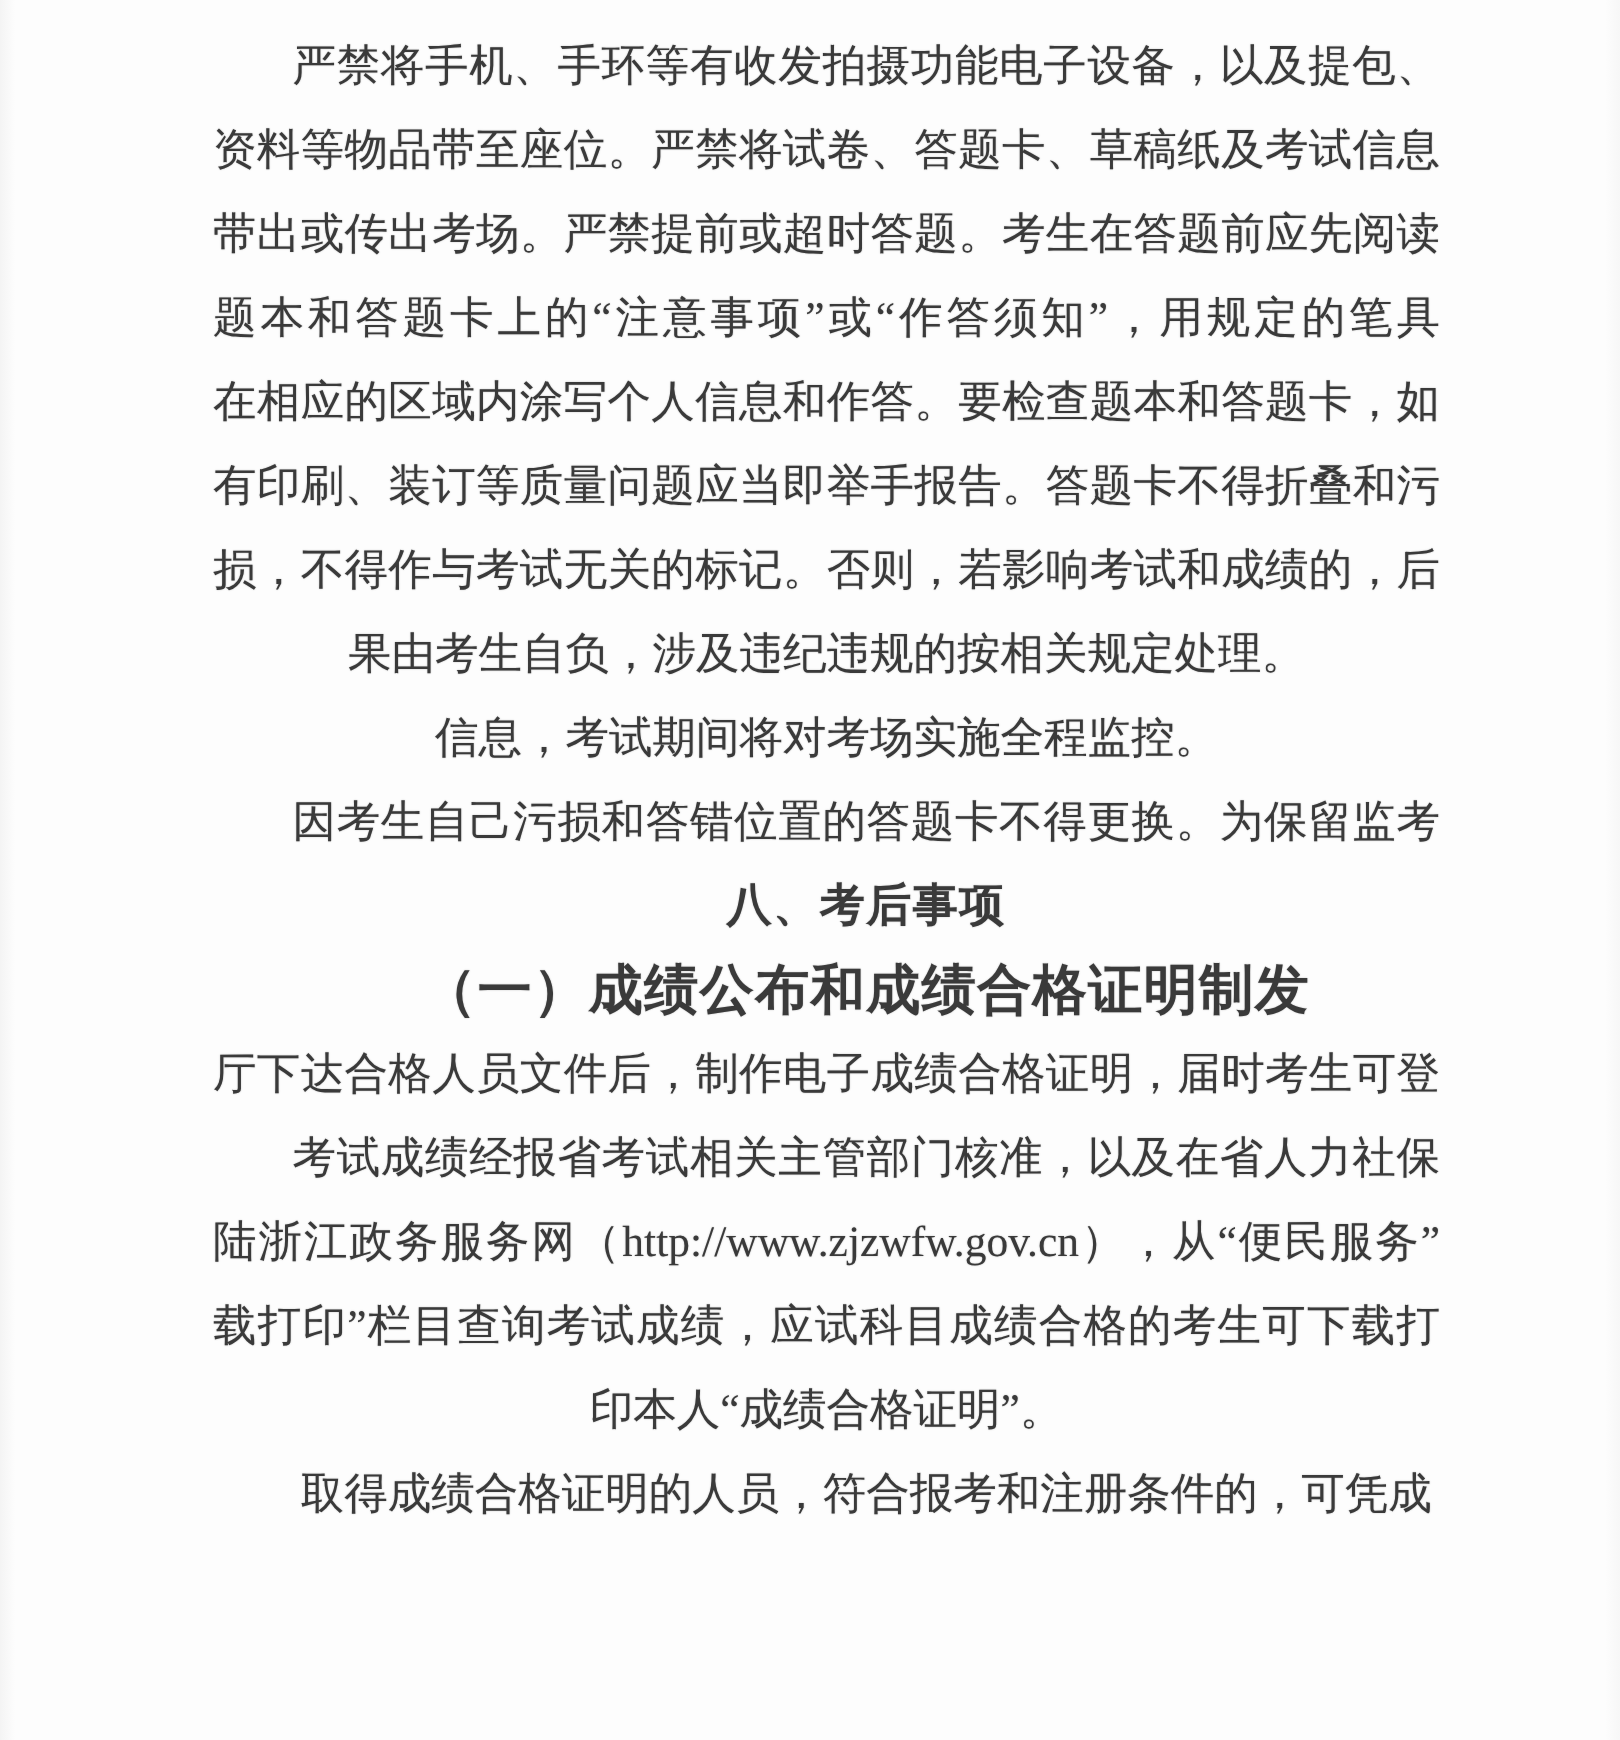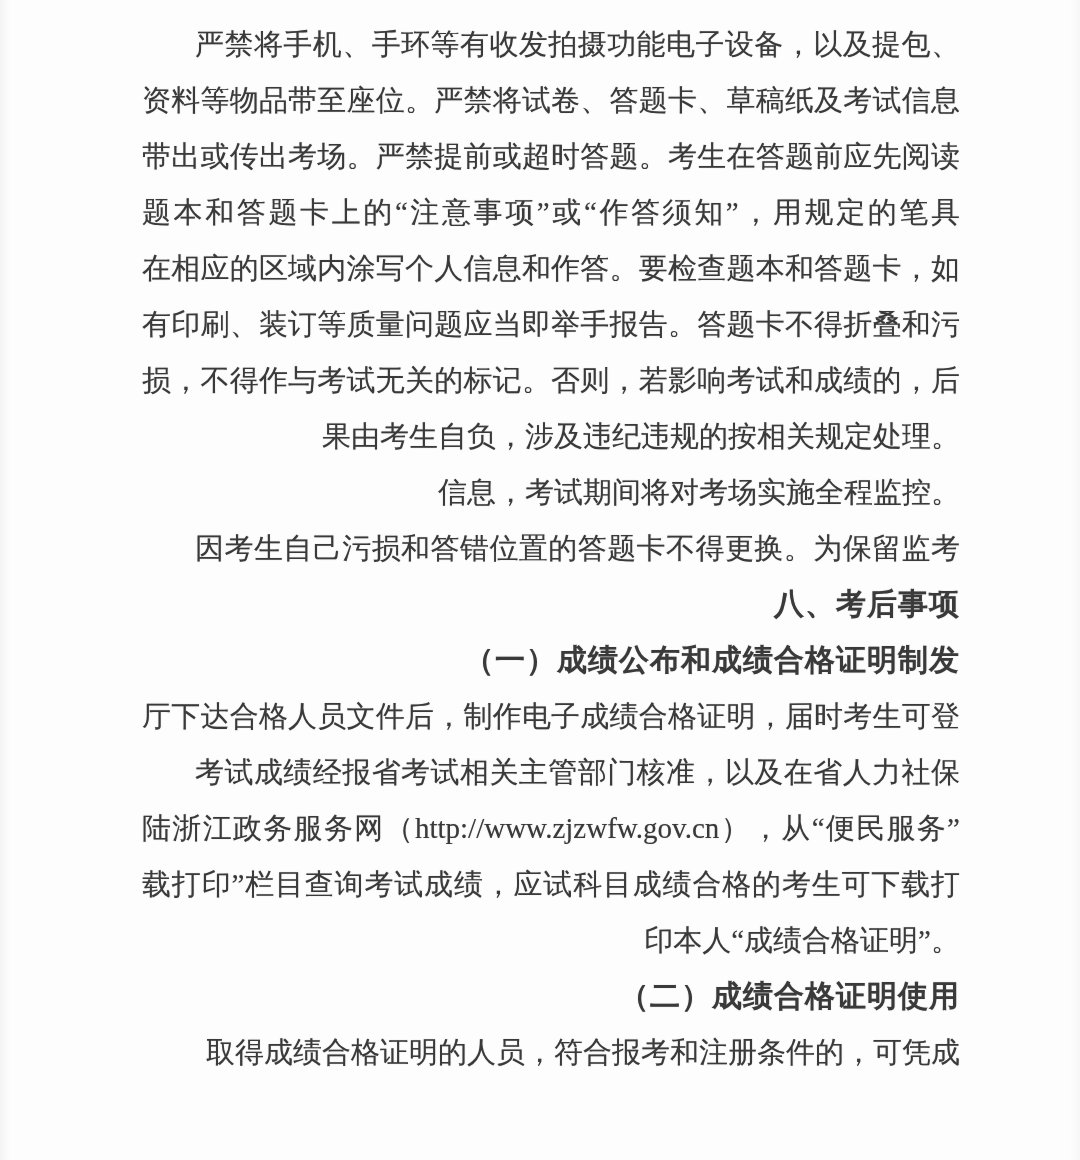--- a/index.html
+++ b/index.html
@@ -27,39 +27,39 @@
     font-size: 29px;
     line-height: 56px;
     color: #3a3a3a;
     text-shadow: 0 0 1px rgba(70, 70, 70, 0.45);
   }
   .line {
     margin: 0;
     padding: 0;
     height: 56px;
     overflow: hidden;
-    text-align: right;
+    text-align: center;
   }
   .line.justify {
     text-align: justify;
     text-align-last: justify;
     text-justify: inter-character;
   }
   .line.indent {
     text-indent: 53px;
   }
   .line.h1 {
     font-family: "Liberation Sans", "DejaVu Sans", sans-serif;
     font-weight: 700;
     font-size: 30px;
     letter-spacing: 1px;
   }
   .line.h2 {
     font-weight: 700;
-    font-size: 30px;
+    font-size: 36px;
     letter-spacing: 1px;
   }
 </style>
 </head>
 <body style="background: rgb(252, 252, 252);">
 
 <div class="page">
   <main class="doc" id="doc" style="color: rgb(58, 58, 58);">
       <p class="line body indent justify">严禁将手机、手环等有收发拍摄功能电子设备，以及提包、</p>
       <p class="line body justify">资料等物品带至座位。严禁将试卷、答题卡、草稿纸及考试信息</p>
@@ -71,16 +71,15 @@
       <p class="line body">果由考生自负，涉及违纪违规的按相关规定处理。</p>
       <p class="line body">信息，考试期间将对考场实施全程监控。</p>
       <p class="line body indent justify">因考生自己污损和答错位置的答题卡不得更换。为保留监考</p>
       <p class="line h1 indent">八、考后事项</p>
       <p class="line h2 indent">（一）成绩公布和成绩合格证明制发</p>
       <p class="line body justify">厅下达合格人员文件后，制作电子成绩合格证明，届时考生可登</p>
       <p class="line body indent justify">考试成绩经报省考试相关主管部门核准，以及在省人力社保</p>
       <p class="line body justify">陆浙江政务服务网（http://www.zjzwfw.gov.cn），从“便民服务”</p>
       <p class="line body justify">载打印”栏目查询考试成绩，应试科目成绩合格的考生可下载打</p>
       <p class="line body">印本人“成绩合格证明”。</p>
-      <p class="line h2 indent">（二）成绩合格证明使用</p>
       <p class="line body indent">取得成绩合格证明的人员，符合报考和注册条件的，可凭成</p>
     </main>
 </div>
 
 </body></html>

